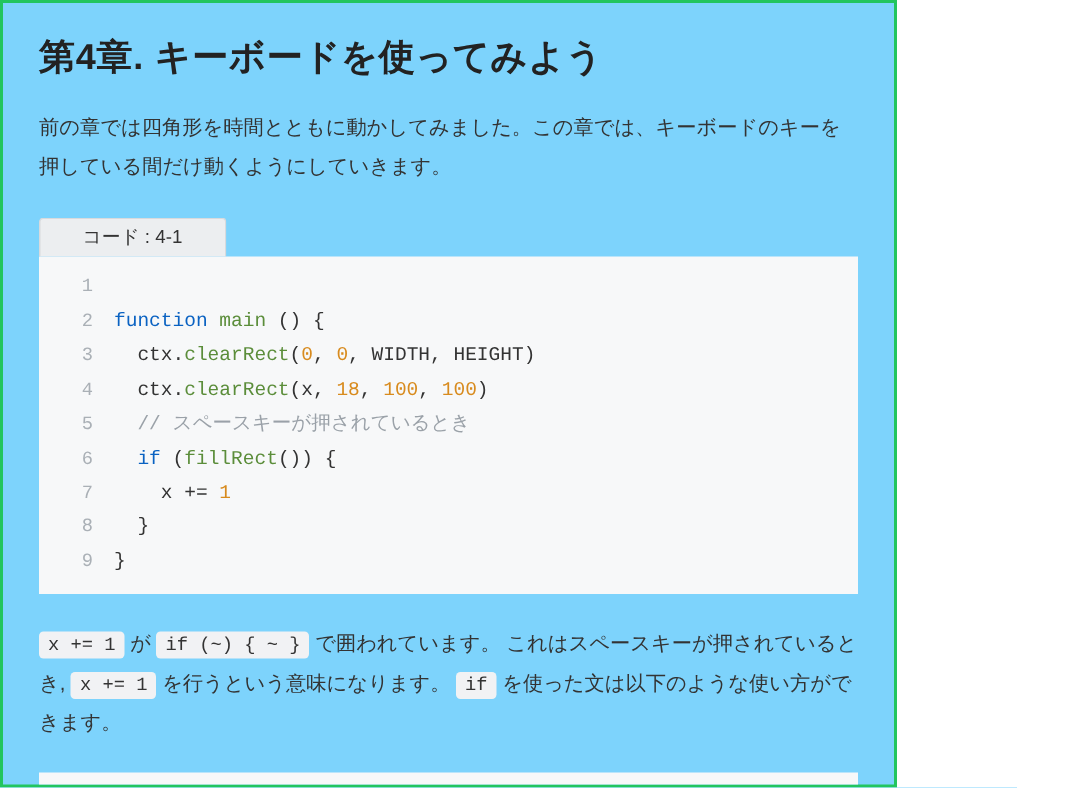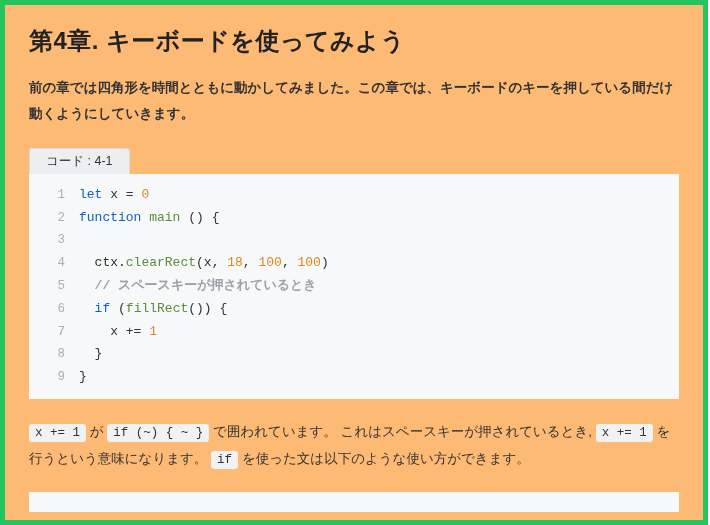--- a/index.html
+++ b/index.html
@@ -4,47 +4,46 @@
 <style>
   * { box-sizing: border-box; }
   body {
     margin: 0;
     padding: 0;
     font-family: -apple-system, BlinkMacSystemFont, "Segoe UI", "Hiragino Sans", "Hiragino Kaku Gothic ProN", Meiryo, sans-serif;
     background: #fff;
     color: #222;
   }
   .page {
-    width: 708px;
+    width: 598px;
     height: 525px;
-    border: 5px solid #22c55e;
+    border: 2px solid #22c55e;
     padding: 20px 24px 0 24px;
     overflow: hidden;
     position: relative;
-    background: #fdba74;
+    background: #7dd3fc;
   }
   h1 {
     font-size: 24px;
     font-weight: 700;
     margin: 0 0 18px 0;
     letter-spacing: 0.5px;
   }
   p.intro {
     font-size: 13.5px;
     line-height: 1.9;
     margin: 0 0 22px 0;
     color: #333;
-    font-weight: bold;
   }
   .code-label {
     display: inline-block;
     background: #eceef0;
     border: 1px solid #d8dadd;
     border-bottom: none;
-    padding: 4px 16px;
+    padding: 4px 28px;
     font-size: 12.5px;
     color: #333;
     border-radius: 3px 3px 0 0;
   }
   .code-block {
     background: #f7f8f9;
     padding: 10px 14px 10px 14px;
     font-family: SFMono-Regular, Consolas, "Liberation Mono", Menlo, monospace;
     font-size: 13px;
     line-height: 1.75;
@@ -62,21 +61,21 @@
     color: #aab0b6;
     margin-right: 14px;
     user-select: none;
     font-size: 12.5px;
   }
   .tok-kw   { color: #0a62c2; }
   .tok-fn   { color: #5b8d3a; }
   .tok-num  { color: #d88b1e; }
   .tok-id   { color: #333; }
   .tok-pn   { color: #333; }
-  .tok-cm   { color: #9aa1a8; font-weight: bold; }
+  .tok-cm   { color: #9aa1a8; }
   .tok-glob { color: #333; }
   p.desc {
     font-size: 13.5px;
     line-height: 1.95;
     margin: 20px 0 20px 0;
     color: #333;
   }
   code.inline {
     background: #f1f2f4;
     padding: 2px 6px;
@@ -91,23 +90,23 @@
 
 <div class="page">
 
   <h1>第4章. キーボードを使ってみよう</h1>
 
   <p class="intro">前の章では四角形を時間とともに動かしてみました。この章では、キーボードのキーを押している間だけ動くようにしていきます。</p>
 
   <div>
     <div class="code-label">コード : 4-1</div>
     <div class="code-block" id="code1">
-        <div class="code-line"><span class="ln">1</span><span><span class="tok-kw">let </span><span class="tok-id">x </span><span class="tok-pn">= </span><span class="tok-num">0</span></span></div>
+        <div class="code-line"><span class="ln">1</span></div>
         <div class="code-line"><span class="ln">2</span><span><span class="tok-kw">function </span><span class="tok-fn">main </span><span class="tok-pn">() {</span></span></div>
-        <div class="code-line"><span class="ln">3</span></div>
+        <div class="code-line"><span class="ln">3</span><span><span class="tok-id">  ctx.</span><span class="tok-fn">clearRect</span><span class="tok-pn">(</span><span class="tok-num">0</span><span class="tok-pn">, </span><span class="tok-num">0</span><span class="tok-glob">, WIDTH, HEIGHT)</span></span></div>
         <div class="code-line"><span class="ln">4</span><span><span class="tok-id">  ctx.</span><span class="tok-fn">clearRect</span><span class="tok-pn">(x, </span><span class="tok-num">18</span><span class="tok-pn">, </span><span class="tok-num">100</span><span class="tok-pn">, </span><span class="tok-num">100</span><span class="tok-pn">)</span></span></div>
         <div class="code-line"><span class="ln">5</span><span><span class="tok-cm">  // スペースキーが押されているとき</span></span></div>
         <div class="code-line"><span class="ln">6</span><span><span class="tok-pn">  </span><span class="tok-kw">if </span><span class="tok-pn">(</span><span class="tok-fn">fillRect</span><span class="tok-pn">()) {</span></span></div>
         <div class="code-line"><span class="ln">7</span><span><span class="tok-id">    x += </span><span class="tok-num">1</span></span></div>
         <div class="code-line"><span class="ln">8</span><span><span class="tok-pn">  }</span></span></div>
         <div class="code-line"><span class="ln">9</span><span><span class="tok-pn">}</span></span></div>
       </div>
   </div>
 
   <p class="desc">

